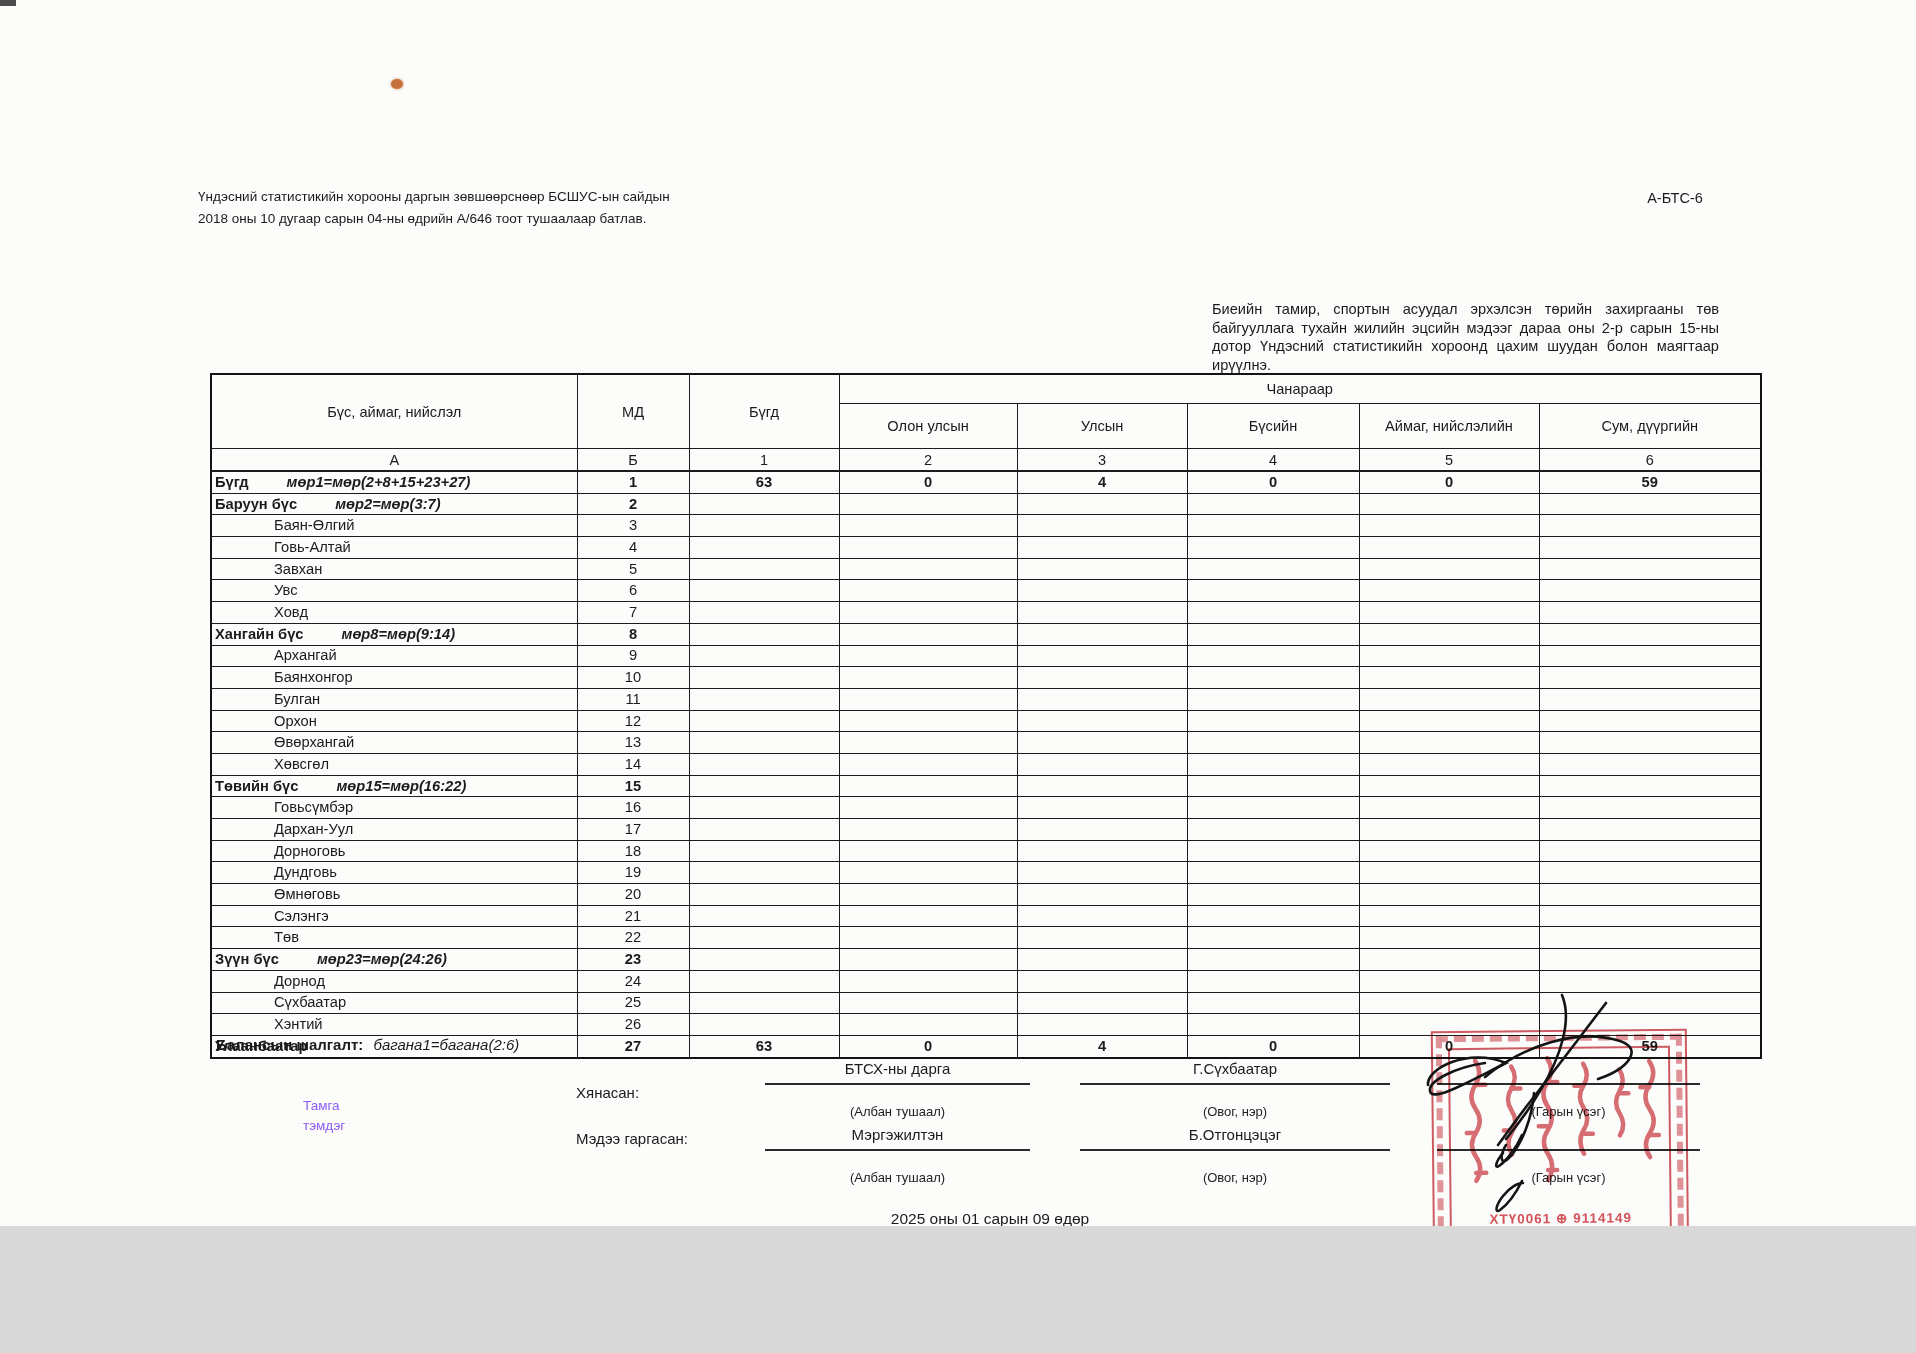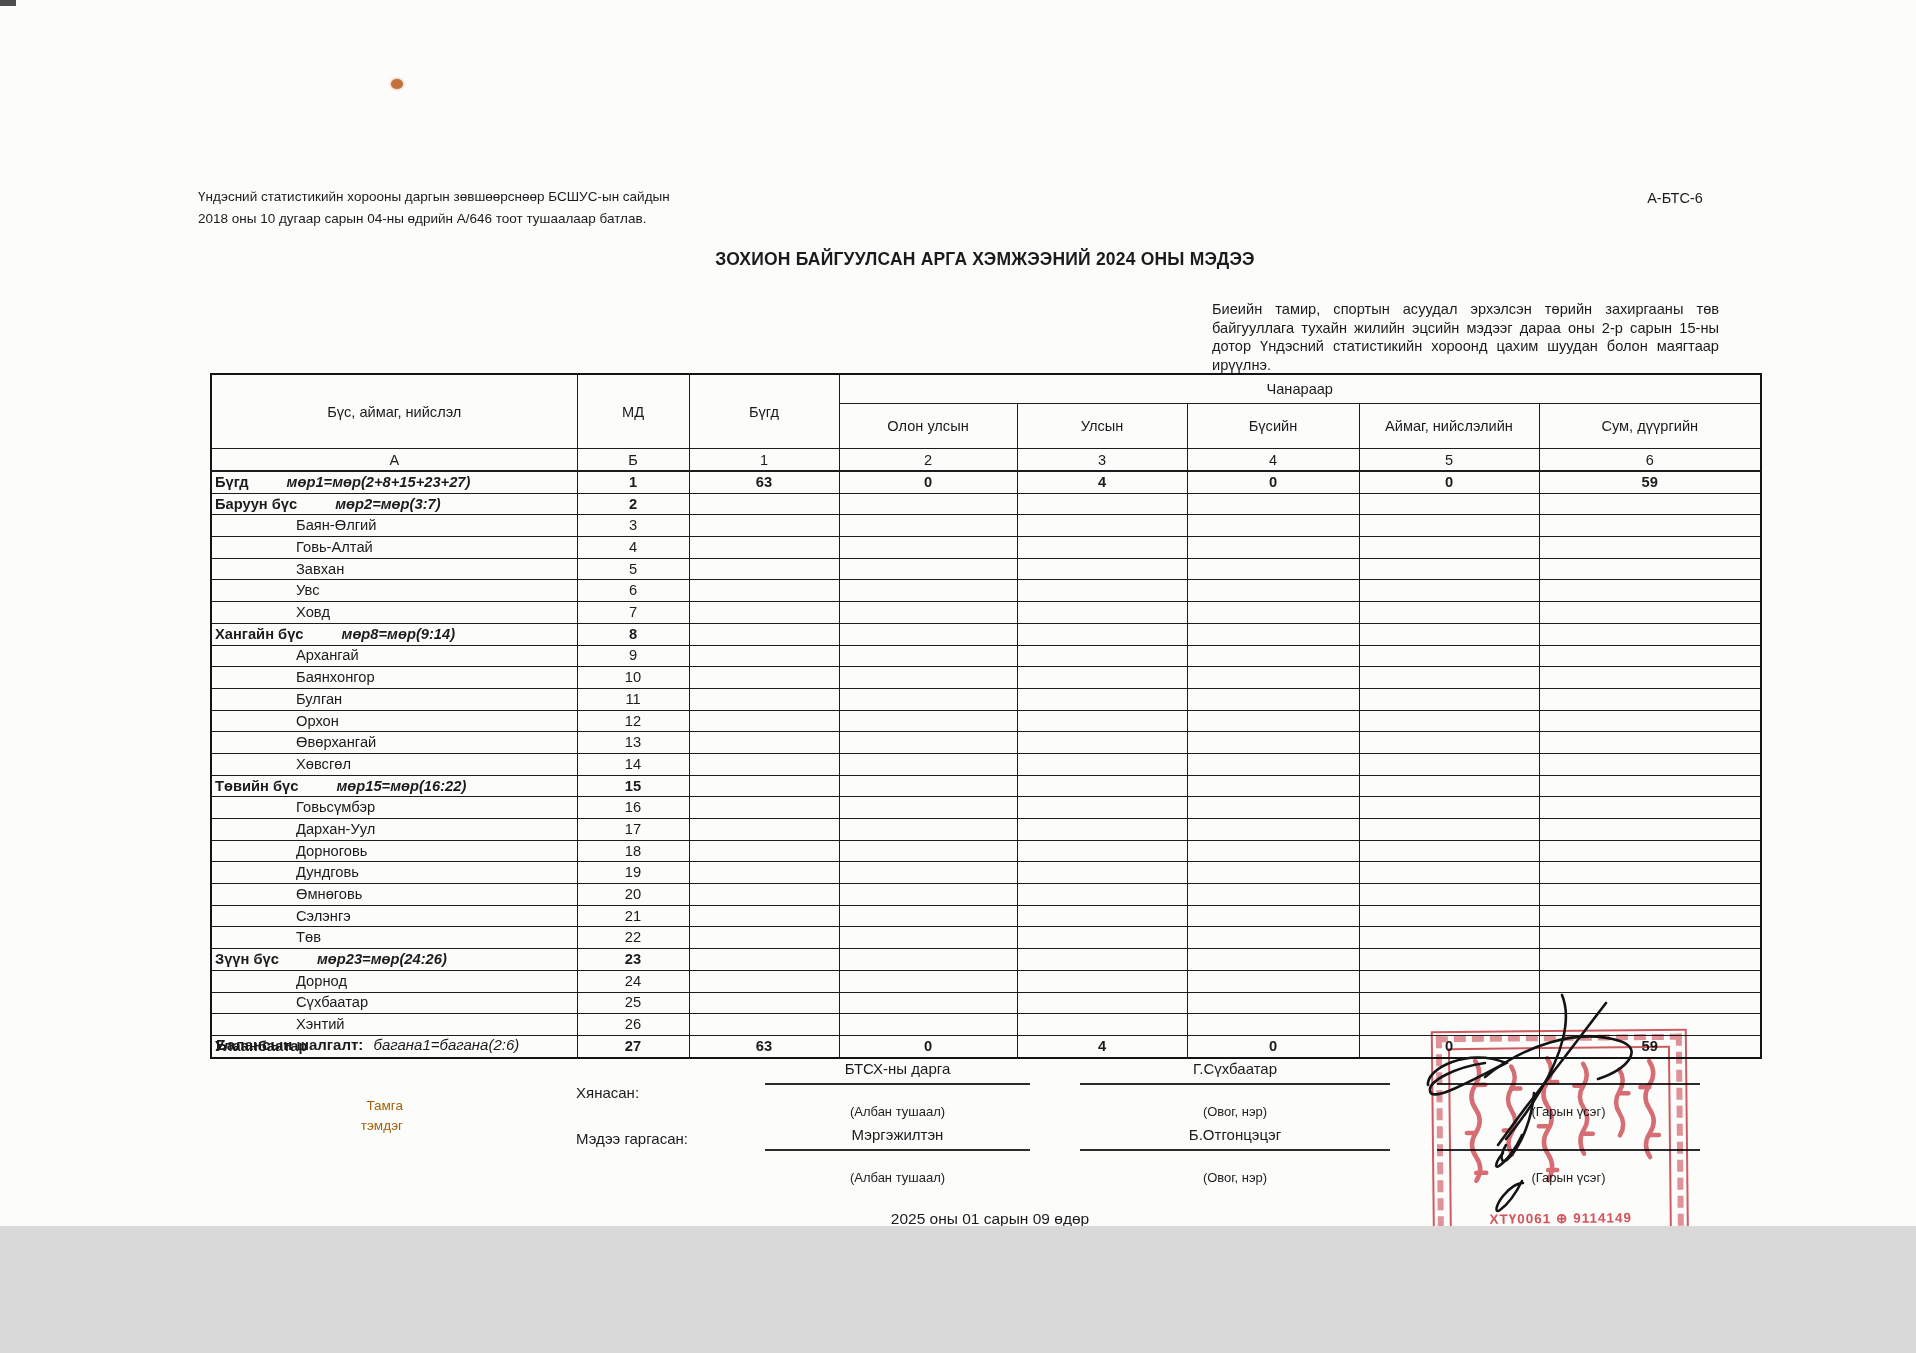--- a/index.html
+++ b/index.html
@@ -24,30 +24,30 @@
                table-layout:fixed;border:2px solid #141414;}
   .report th,.report td{border:1px solid #1c1c1c;padding:0 3px;overflow:hidden;white-space:nowrap;
                font-weight:normal;vertical-align:middle;}
   .report thead th{font-size:14.6px;text-align:center;}
   .h-quality{height:28px;}
   .q-col{height:44px;}
   .idx td{height:21px;text-align:center;font-size:14.5px;border-bottom-width:2px;}
   .report tbody td{height:20.7px;font-size:14.7px;line-height:1;}
   .cell-md,.cell-val{text-align:center;}
   .cell-region{padding-left:6px;}
-  tr.style-item .cell-region{padding-left:84px;margin-left:40px;}
+  tr.style-item .cell-region{padding-left:62px;margin-left:40px;}
   tr.style-total td,tr.style-group td{font-weight:bold;}
   .rformula{font-style:italic;margin-left:38px;text-align:right;}
 
   .balance{position:absolute;left:216px;top:1036px;font-size:15px;}
   .balance .lbl{font-weight:bold;}
   .balance .frm{font-style:italic;margin-left:6px;}
 
-  .stamp-hint{position:absolute;left:303px;top:1096px;width:100px;text-align:right;
-              color:#a16207;font-size:13.5px;line-height:20px;}
+  .stamp-hint{position:absolute;left:303px;top:1096px;width:100px;text-align:left;
+              color:#8b5cf6;font-size:13.5px;line-height:20px;}
   .sig-label{position:absolute;font-size:15px;}
   .lab-reviewed{left:576px;top:1084px;}
   .lab-prepared{left:576px;top:1130px;}
 
   .sigfield{position:absolute;text-align:center;}
   .sigfield .txt{font-size:15px;height:22px;font-weight:normal;}
   .sigfield .rule{border-top:2px solid #2b2b2b;margin-top:1px;}
   .sigfield .cap{font-size:13px;margin-top:19px;color:#222;}
   .f-a{left:765px;width:265px;}
   .f-b{left:1080px;width:310px;}
@@ -86,21 +86,20 @@
   <div class="corner-mark"></div>
   <div class="orange-dot"></div>
 
   <div class="approval">
     <div>Үндэсний статистикийн хорооны даргын зөвшөөрснөөр БСШУС-ын сайдын</div>
     <div>2018 оны  10 дугаар  сарын 04-ны өдрийн А/646 тоот тушаалаар батлав.</div>
   </div>
 
   <div class="form-code">А-БТС-6</div>
 
-  <div class="doc-title">ЗОХИОН БАЙГУУЛСАН АРГА ХЭМЖЭЭНИЙ 2024 ОНЫ МЭДЭЭ</div>
 
   <div class="note">Биеийн тамир, спортын асуудал эрхэлсэн төрийн захиргааны төв байгууллага тухайн жилийн эцсийн мэдээг дараа оны 2-р сарын 15-ны дотор Үндэсний статистикийн хороонд цахим шуудан болон маягтаар ирүүлнэ.</div>
 
   <table class="report">
     <colgroup>
       <col style="width:366px">
         <col style="width:112px">
         <col style="width:150px">
       <col style="width:178px">
         <col style="width:170px">

